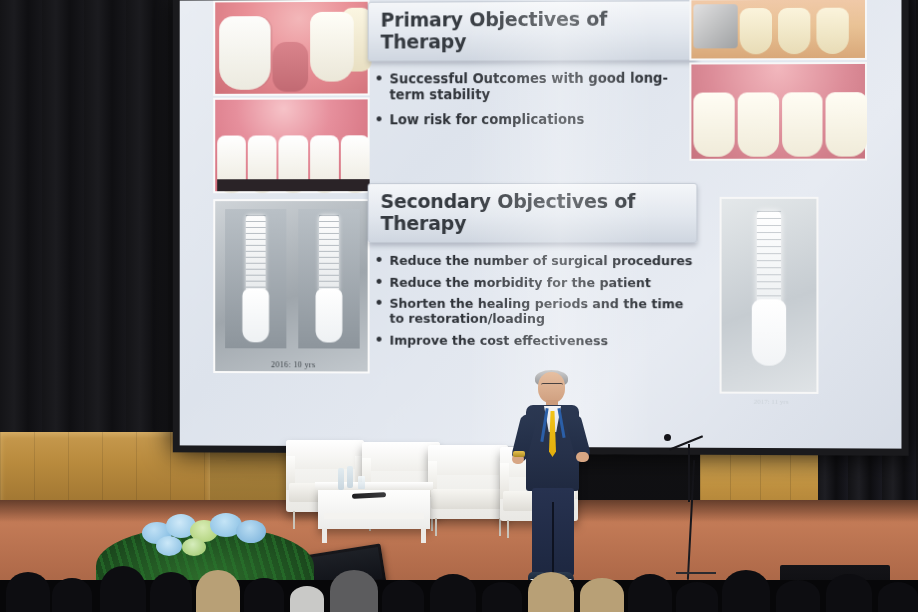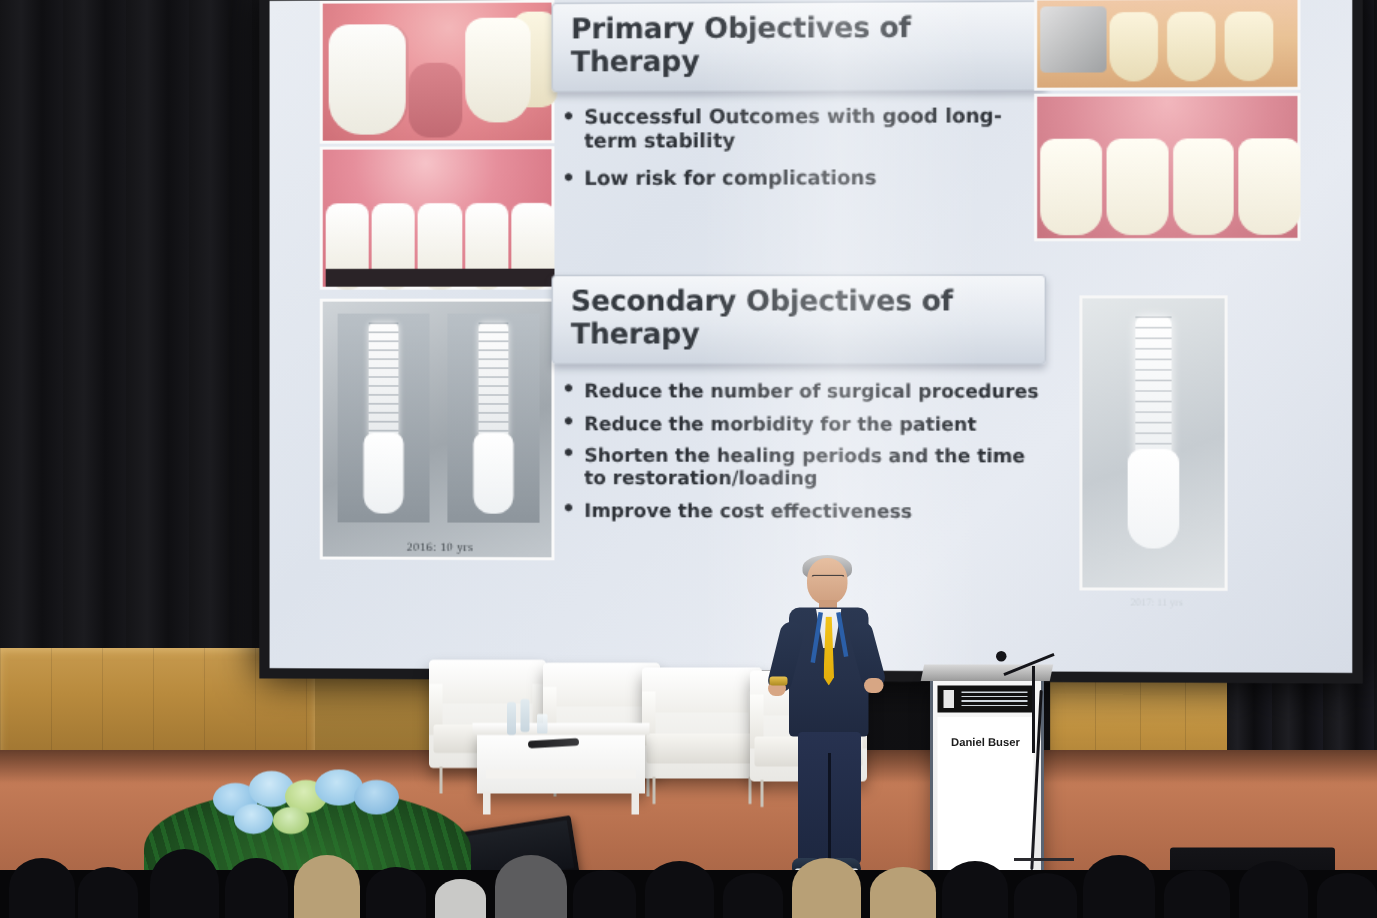--- a/index.html
+++ b/index.html
@@ -354,30 +354,20 @@
     <div class="top"></div>
     <div class="shelf"></div>
     <div class="tl" style="left:4px;"></div>
       <div class="tl" style="right:4px;"></div>
   </div>
   <div class="bottle" style="left:338px;top:468px;"></div>
   <div class="bottle" style="left:347px;top:466px;"></div>
   <div class="glass" style="left:358px;top:476px;"></div>
   <div class="mic-table"></div>
 
-  <div class="podium">
-    <div class="cap"></div>
-    <div class="logobar">
-      <div class="lg"></div>
-        <div class="lt"></div>
-    </div>
-    <div class="name">
-      <span>Daniel Buser</span>
-    </div>
-  </div>
   <div class="mic-arm"></div>
   <div class="mic-head"></div>
   <div class="mic-stand"></div>
   <div class="cable"></div>
   <div class="pod-tripod"></div>
 
   <div class="speaker">
     <div class="hair"></div>
     <div class="head"></div>
     <div class="glasses"></div>

